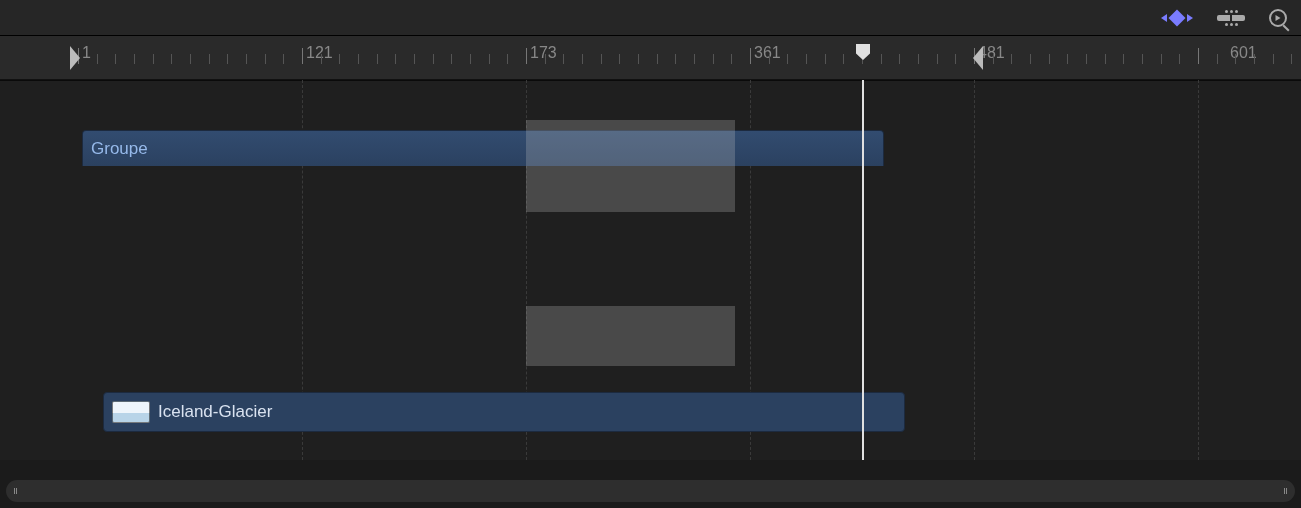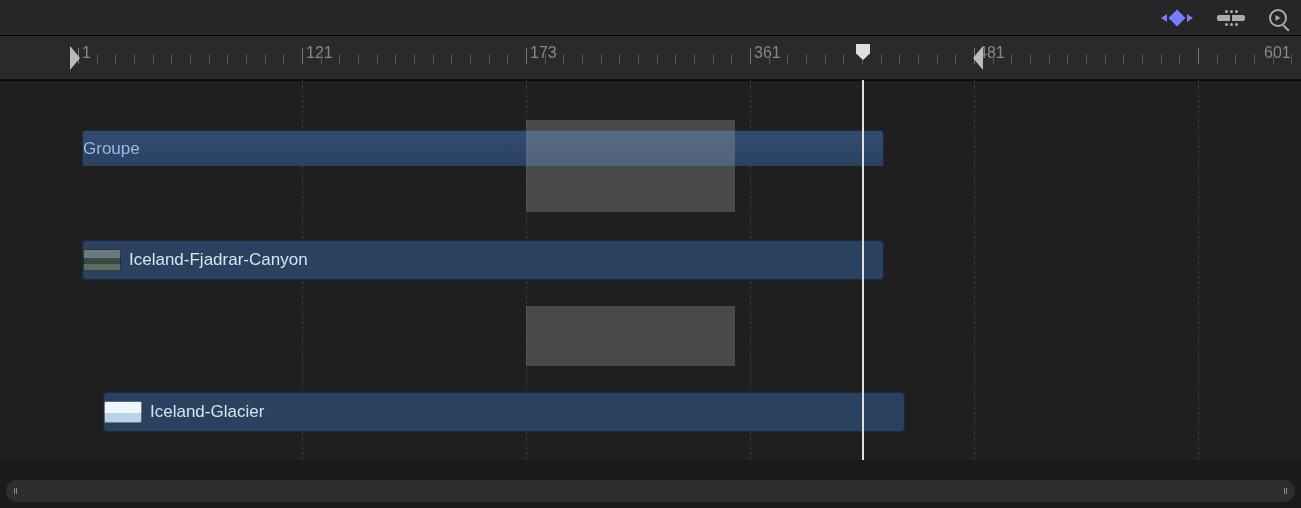--- a/index.html
+++ b/index.html
@@ -81,20 +81,21 @@
   }
   .tracks::before{
     content:"";position:absolute;left:0;right:0;top:0;height:1px;background:#0a0a0a;
   }
   .clip {
     position:absolute;
     background:#2b4160;
     border:1px solid #1c2a3f;
     border-radius:4px;
     display:flex;align-items:center;
+    padding-left:8px;
     color:#d9e2f0;
     font-size:17px;
     overflow:hidden;
   }
   .clip.group-top{ border-bottom:none;border-radius:4px 4px 0 0;
     background:linear-gradient(#324c70,#2b4160); color:#96b9ea; }
   .clip.group-bottom{ border-top:1px solid #1c2a3f;border-radius:0 0 4px 4px;
     color:#fff; }
   .thumb{
     width:38px;height:22px;border-radius:2px;margin-right:8px;flex-shrink:0;border:1px solid rgba(0,0,0,0.5);
@@ -211,21 +212,21 @@
     <div class="tick" style="left: 1030px;"></div>
     <div class="tick" style="left: 1048.67px;"></div>
     <div class="tick" style="left: 1067.33px;"></div>
     <div class="tick" style="left: 1086px;"></div>
     <div class="tick" style="left: 1104.67px;"></div>
     <div class="tick" style="left: 1123.33px;"></div>
     <div class="tick" style="left: 1142px;"></div>
     <div class="tick" style="left: 1160.67px;"></div>
     <div class="tick" style="left: 1179.33px;"></div>
     <div class="tick major" style="left: 1198px;"></div>
-    <div class="tick-label" style="left: 1264px;">601</div>
+    <div class="tick-label" style="left: 1230px;">601</div>
     <div class="tick" style="left: 1216.67px;"></div>
     <div class="tick" style="left: 1235.33px;"></div>
     <div class="tick" style="left: 1254px;"></div>
     <div class="tick" style="left: 1272.67px;"></div>
     <div class="tick" style="left: 1291.33px;"></div>
     <div class="in-marker" style="left: 70px;"></div>
     <div class="out-marker" style="left: 973px;"></div>
     <div class="playhead-head" style="left: 862px; top: 8px;"></div>
   </div>
 
@@ -233,24 +234,20 @@
     <div class="vgrid" style="left: 1198px;"></div>
     <div class="vgrid" style="left: 974px;"></div>
     <div class="vgrid" style="left: 750px;"></div>
     <div class="vgrid" style="left: 526px;"></div>
     <div class="vgrid" style="left: 302px;"></div>
 
   <div class="clip group-top" id="group-top" style="left: 82px; top: 50px; width: 802px; height: 36px;">
     <span>Groupe</span>
   </div>
 
-  <div class="clip" id="clip0" style="left: 82px; top: 160px; width: 802px; height: 40px;">
-    <div class="thumb canyon"></div>
-    <span>Iceland-Fjadrar-Canyon</span>
-  </div>
   <div class="clip" id="clip2" style="left: 82px; top: 312px; width: 802px; height: 40px; margin-left: 21px;">
     <div class="thumb glacier"></div>
     <span>Iceland-Glacier</span>
   </div>
 
   <div id="sel-top" class="sel-overlay" style="left: 526px; width: 209.067px; top: 40px; height: 92px;"></div>
   <div id="sel-mid" class="sel-overlay" style="left: 526px; width: 209.067px; top: 226px; height: 60px;"></div>
 
   <div id="playhead" class="playhead" style="left: 862px; height: 380px;"></div>
 </div>

